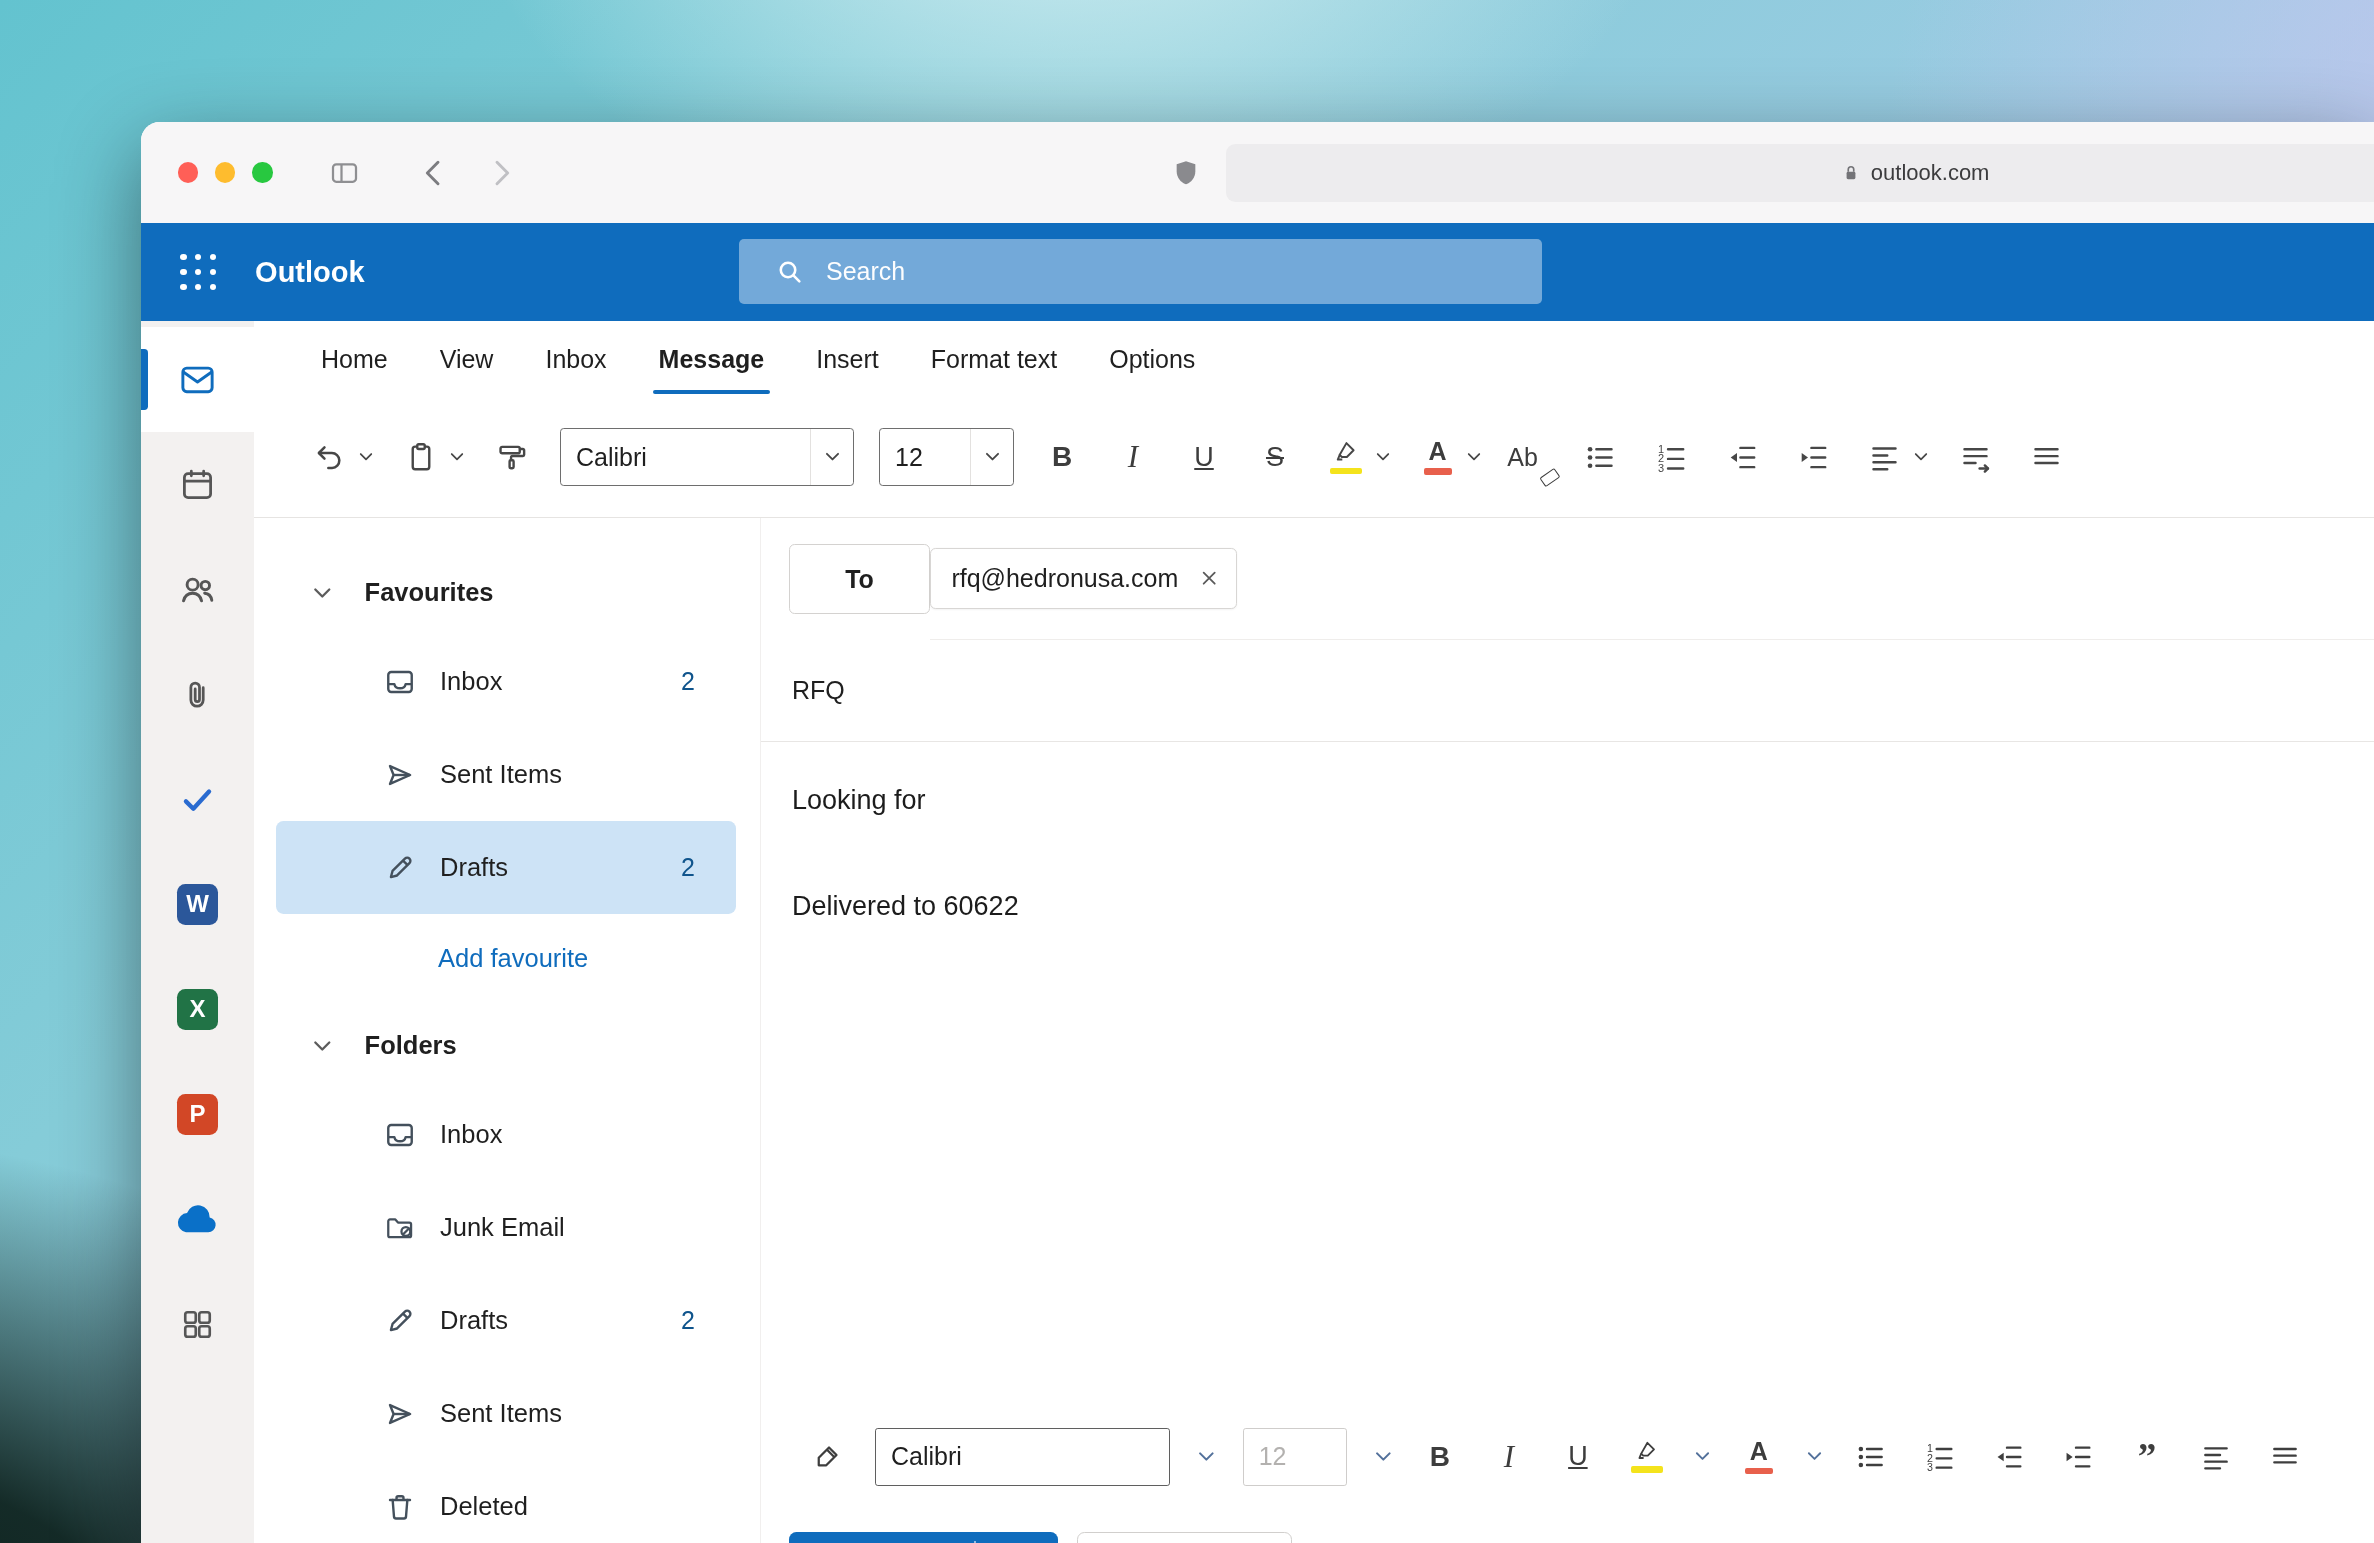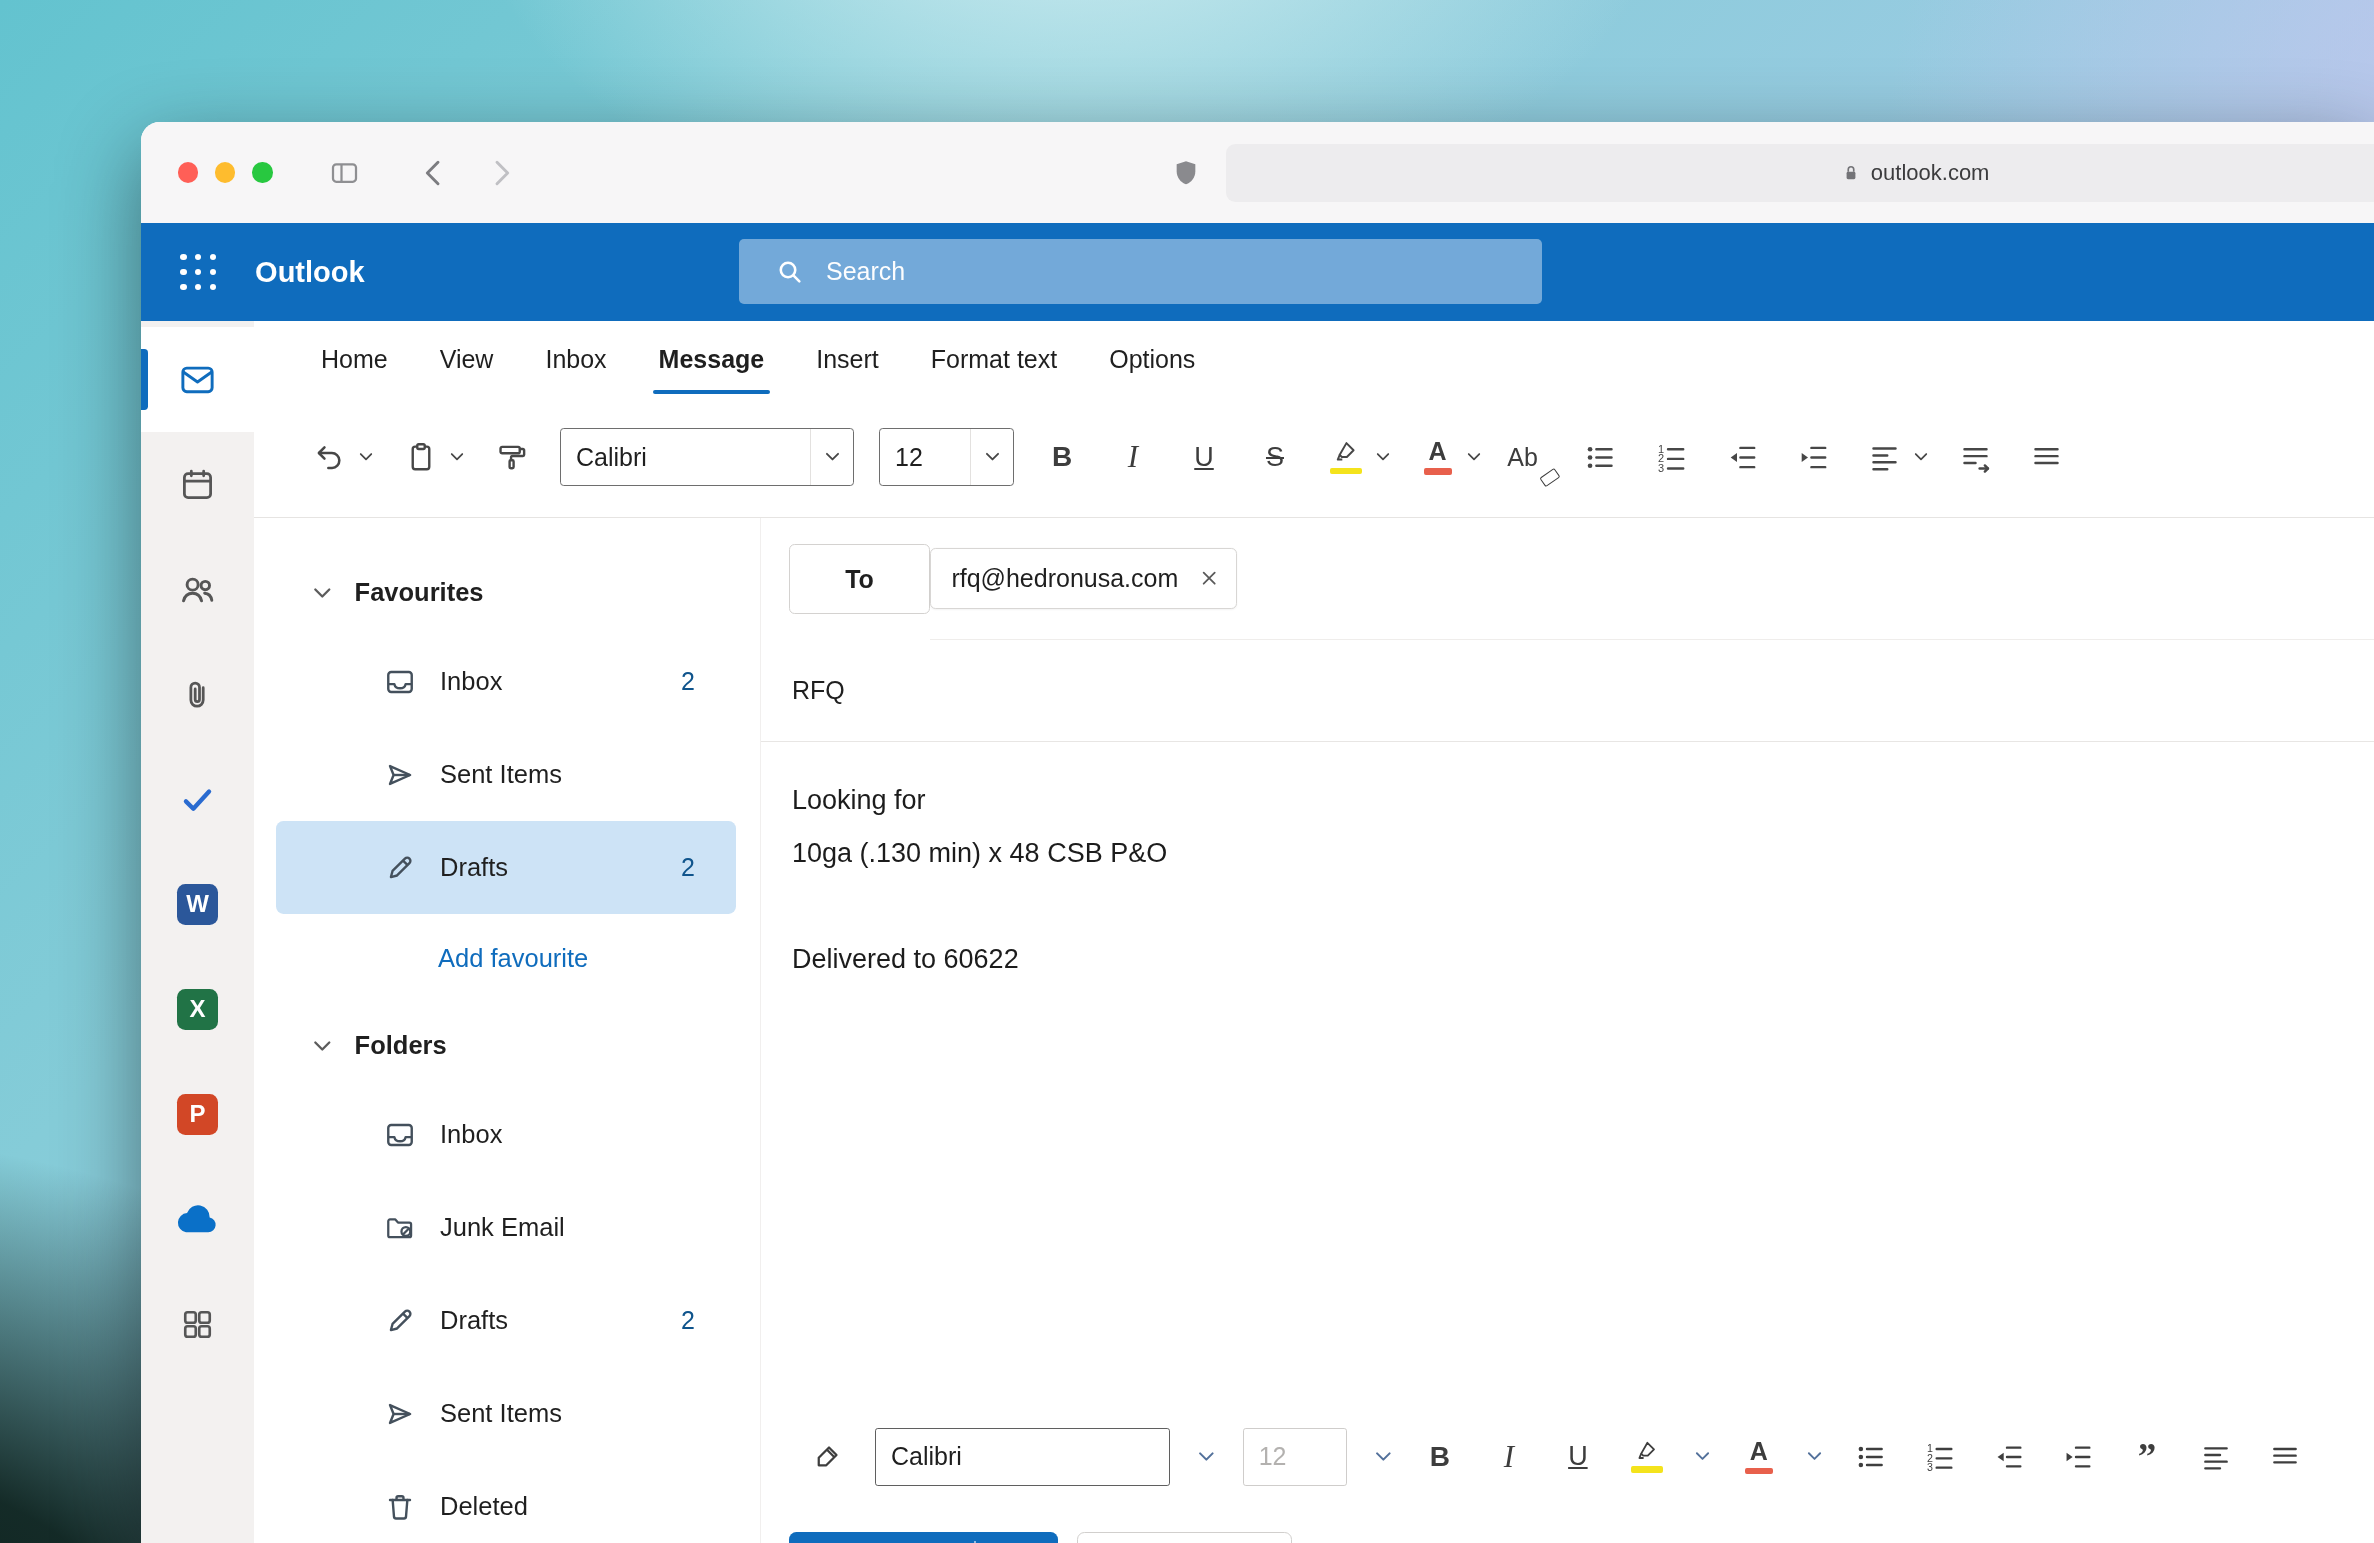--- a/index.html
+++ b/index.html
@@ -67,21 +67,21 @@
   .gS{font-size:27px;text-decoration:line-through;color:#3d3d3d}
   .stack{display:flex;flex-direction:column;align-items:center;gap:3.7px}
   .hl-bar{width:32px;height:6.5px;border-radius:1.9px;background:#f4e31c}
   .fc-bar{width:28px;height:6.5px;border-radius:1.9px;background:#e8604c}
   .fc-A{font-size:25px;font-weight:600;color:#3d3d3d;line-height:1}
   .clearfmt{position:relative;font-size:25px;color:#3d3d3d;padding-right:13px}
   .clearfmt::after{content:"";position:absolute;right:-7.4px;bottom:3.7px;width:16px;height:9.3px;border:1.9px solid #3d3d3d;border-radius:1.9px;transform:rotate(-35deg)}
   
   .workspace{flex:1;display:flex;min-height:0}
   .fpane{width:506px;flex:none;padding-top:32px;overflow:hidden}
-  .sec-hd{height:85px;display:flex;align-items:center;gap:23px;padding-left:59px;font-size:25.5px;font-weight:700;color:#1f1f1f}
+  .sec-hd{height:85px;display:flex;align-items:center;gap:33px;padding-left:59px;font-size:25.5px;font-weight:700;color:#1f1f1f}
   .sec-hd .chev{color:#5c5c5c;display:flex}
   .frow{height:93px;margin:0 24px 0 22px;border-radius:7.4px;display:flex;align-items:center;padding-left:108px;font-size:25.5px;color:#1f1f1f}
   .frow .row-ic{color:#44505c;display:flex;margin-right:24px}
   .fcount{margin-left:auto;padding-right:41px;color:#0f548c;font-size:25px}
   .frow.sel{background:#cde3f6}
   .addfav{height:89px;display:flex;align-items:center;padding-left:184px;color:#0f6cbd;font-size:25.5px}
   
   .compose{flex:1;display:flex;flex-direction:column;border-left:0.9px solid #f1efee;min-width:0}
   .torow{height:122px;display:flex;align-items:center;padding-left:28px;flex:none}
   .tobtn{width:141px;height:70px;border:0.9px solid #d4d2d0;border-radius:5.6px;background:#fff;display:flex;align-items:center;justify-content:center;font-size:25px;font-weight:600;color:#1f1f1f;flex:none}
@@ -513,21 +513,20 @@
                     </svg>
                 </span>
               </span>
             </div>
           </div>
           <div class="subjrow">
             <span>RFQ</span>
           </div>
           <div class="bodyarea">
             <div class="bline">Looking for</div>
-            <div class="bline">10ga (.130 min) x 48 CSB P&amp;O</div>
             <div class="bline"></div>
             <div class="bline">Delivered to 60622</div>
           </div>
 
           <div class="ebar">
             <span class="eb">
               <svg width="30" height="30" viewBox="0 0 24 24" fill="none" stroke="currentColor" stroke-width="1.8" stroke-linejoin="round">
                   <path d="M13.6 4.4l6 6L11.4 18.6H5.4v-6z"></path>
                   <path d="M12 6.2l5.8 5.8"></path>
                 </svg>

